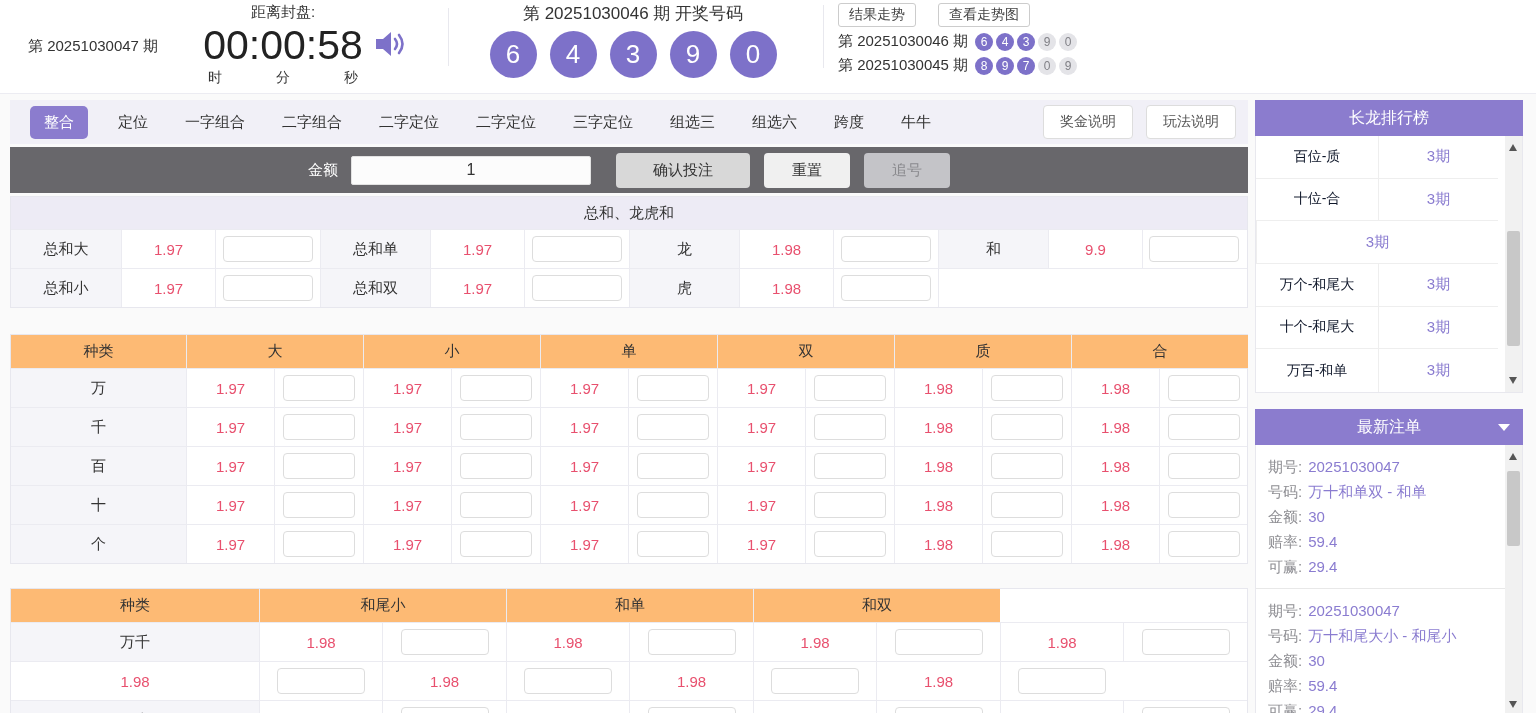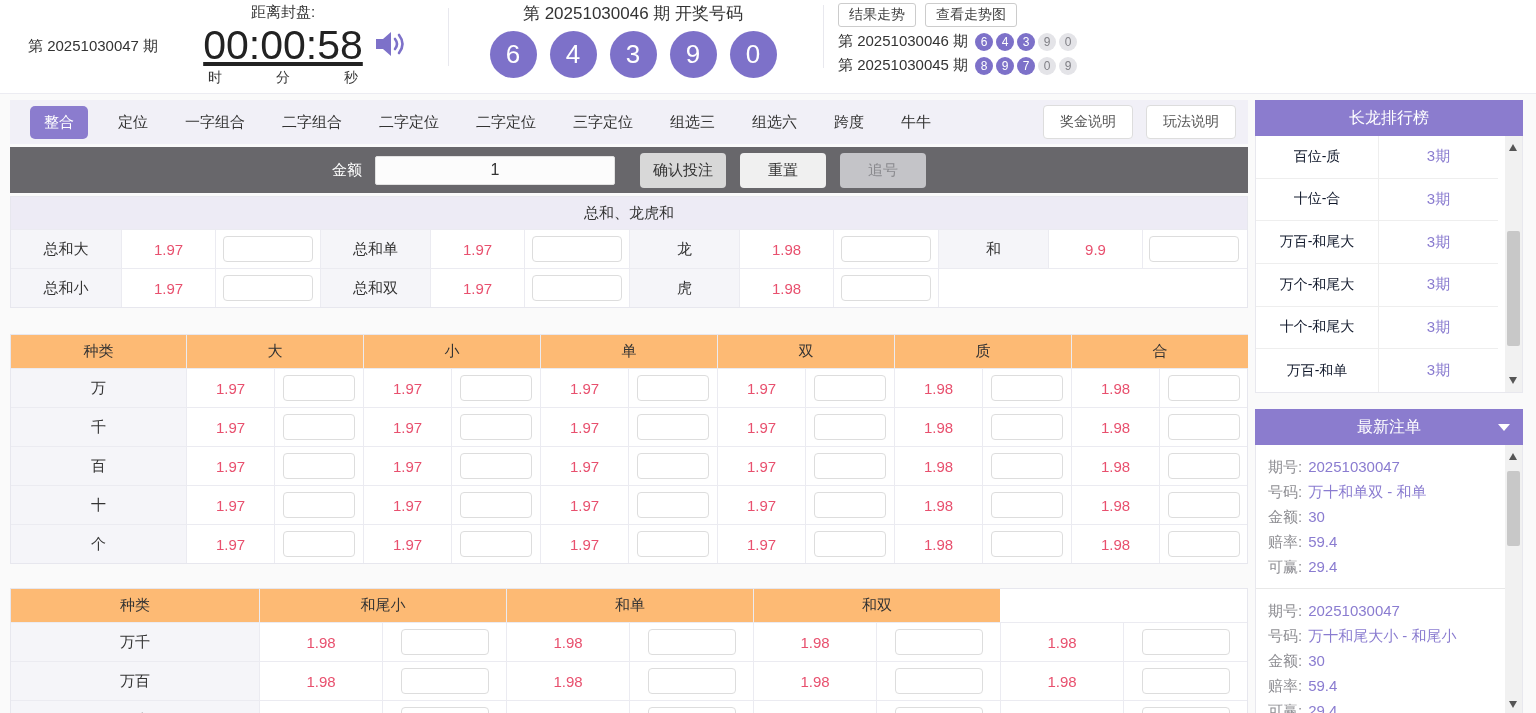--- a/index.html
+++ b/index.html
@@ -5,33 +5,33 @@
   * { margin:0; padding:0; box-sizing:border-box; }
   html,body { background:#fafafa; }
   body { font-family:"Liberation Sans", sans-serif; color:#333; }
   .page { position:relative; width:1536px; height:713px; overflow:hidden; background:#fafafa; }
 
   
   .top-header { position:relative; height:94px; background:#fff; border-bottom:1px solid #ececf2; }
   .period-now { position:absolute; left:28px; top:37px; font-size:15px; color:#333; }
   .cd-wrap { position:absolute; left:192px; top:0; width:182px; text-align:center; }
   .cd-label { font-size:15px; color:#333; margin-top:3px; }
-  .cd-time  { font-size:41px; line-height:47px; color:#222; letter-spacing:0px; font-weight:400;text-decoration:underline; }
+  .cd-time  { font-size:41px; line-height:47px; color:#222; letter-spacing:0px; font-weight:400; }
   .cd-units { display:flex; justify-content:space-between; padding:0 16px; font-size:14px; color:#333; }
   .speaker { position:absolute; left:374px; top:29px; }
   .vdiv { position:absolute; width:1px; background:#e8e8ee; }
   .div1 { left:448px; top:8px; height:58px; }
   .div2 { left:823px; top:5px; height:63px; }
   .draw-wrap { position:absolute; left:458px; top:0; width:350px; text-align:center; }
   .draw-title { font-size:17px; color:#333; margin-top:2px; }
   .balls { display:flex; justify-content:center; gap:13px; margin-top:6px; }
   .ball { width:47px; height:47px; border-radius:50%; background:#7d71c9; color:#fff;
           font-size:26px; display:flex; align-items:center; justify-content:center; }
   .results-wrap { position:absolute; left:838px; top:3px; }
-  .trend-btns { display:flex; gap:9px; }
+  .trend-btns { display:flex; gap:22px; }
   .trend-btn { font-size:14px; color:#444; background:#fff; border:1px solid #ccc; border-radius:3px;
                padding:2px 10px; cursor:pointer; font-family:inherit; }
   .hist-row { display:flex; align-items:center; margin-top:5px; font-size:15px; color:#333; }
   .hist-label { margin-right:7px; }
   .mini-balls { display:flex; gap:3px; }
   .mini-ball { width:18px; height:18px; border-radius:50%; font-size:12px;
                display:flex; align-items:center; justify-content:center; }
   .mini-ball.hl { background:#7d71c9; color:#fff; }
   .mini-ball.dim { background:#e4e4e8; color:#808086; }
 
@@ -46,21 +46,21 @@
   .tab.active { background:#8b7cce; color:#fff; padding:7px 14px; border-radius:5px; margin-right:30px; }
   .help-btns { margin-left:auto; display:flex; gap:13px; margin-right:12px; }
   .help-btn { font-size:14px; color:#555; background:#fff; border:1px solid #ddd; border-radius:4px;
               padding:7px 16px; cursor:pointer; font-family:inherit; }
 
   
   .betbar { height:46px; margin-top:3px; background:#68676b; display:flex; align-items:center; justify-content:center; }
   .amount-label { color:#fff; font-size:15px; margin-right:13px; }
   .amount-input { width:240px; height:29px; border:1px solid #e2e2e2; border-radius:2px; background:#fcfcfc;
                   text-align:center; font-size:16px; color:#333; font-family:inherit; margin-right:25px; }
-  .bar-btn { font-size:15px; border:none; border-radius:4px; padding:8px 13px; margin-right:14px;
+  .bar-btn { font-size:15px; border:none; border-radius:4px; padding:8px 37px; margin-right:14px;
              cursor:pointer; font-family:inherit; }
   .bar-btn.confirm { background:#d8d8d8; color:#333; }
   .bar-btn.reset { background:#f0f0f0; color:#333; padding:8px 28px; }
   .bar-btn.chase { background:#c4c4c8; color:#89898d; padding:8px 28px; margin-right:0; }
 
   
   .section { background:#fff; border:1px solid #e7e7ee; }
   .sec-title { height:32px; background:#edebf5; display:flex; align-items:center; justify-content:center;
                font-size:15px; color:#333; }
   .grow { display:grid; border-top:1px solid #ebebf1; }
@@ -426,21 +426,20 @@
           <div class="cell odds">1.98</div>
           <div class="cell">
               <input class="bet-input" style="">
             </div>
           <div class="cell odds">1.98</div>
           <div class="cell">
               <input class="bet-input" style="">
             </div>
         </div>
         <div class="grow body">
-          <div class="cell lab">万百</div>
           <div class="cell odds">1.98</div>
           <div class="cell">
               <input class="bet-input" style="">
             </div>
           <div class="cell odds">1.98</div>
           <div class="cell">
               <input class="bet-input" style="">
             </div>
           <div class="cell odds">1.98</div>
           <div class="cell">
@@ -481,21 +480,20 @@
           <div class="streak-rows">
             <div class="streak-row">
               <div class="streak-name">百位-质</div>
               <div class="streak-count">3期</div>
             </div>
             <div class="streak-row">
               <div class="streak-name">十位-合</div>
               <div class="streak-count">3期</div>
             </div>
             <div class="streak-row">
-              <div class="streak-name">万百-和尾大</div>
               <div class="streak-count">3期</div>
             </div>
             <div class="streak-row">
               <div class="streak-name">万个-和尾大</div>
               <div class="streak-count">3期</div>
             </div>
             <div class="streak-row">
               <div class="streak-name">十个-和尾大</div>
               <div class="streak-count">3期</div>
             </div>

